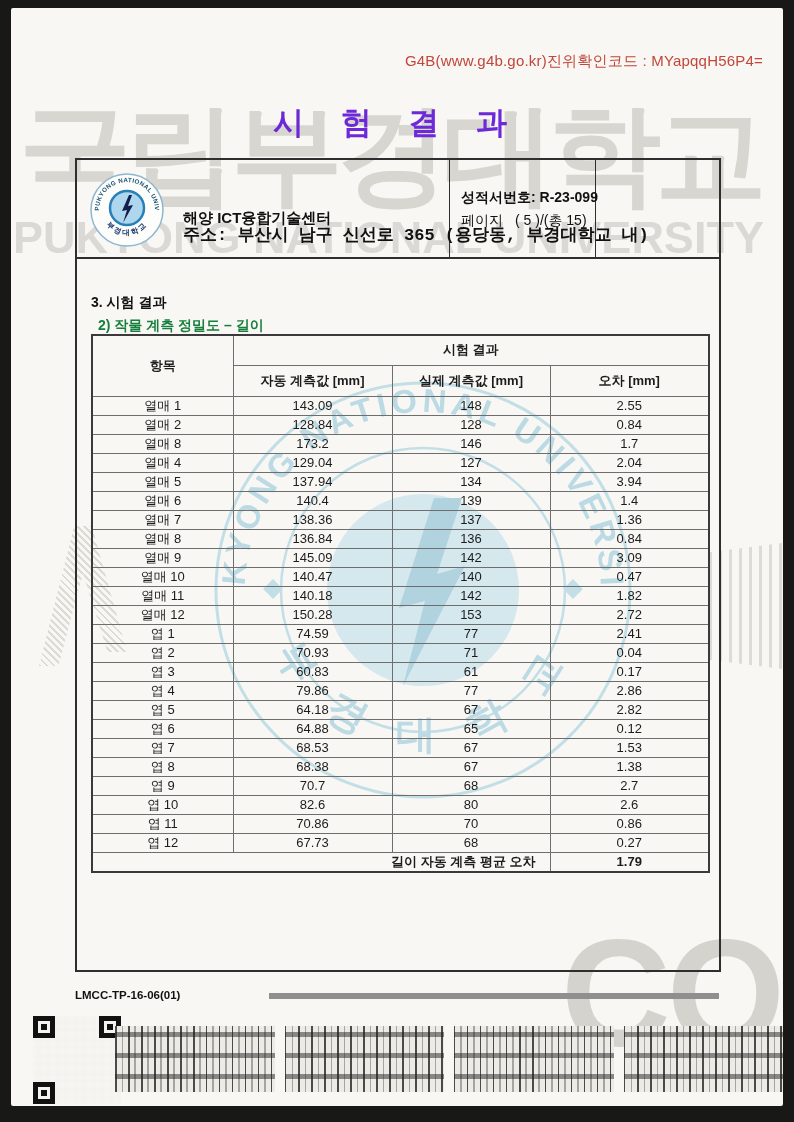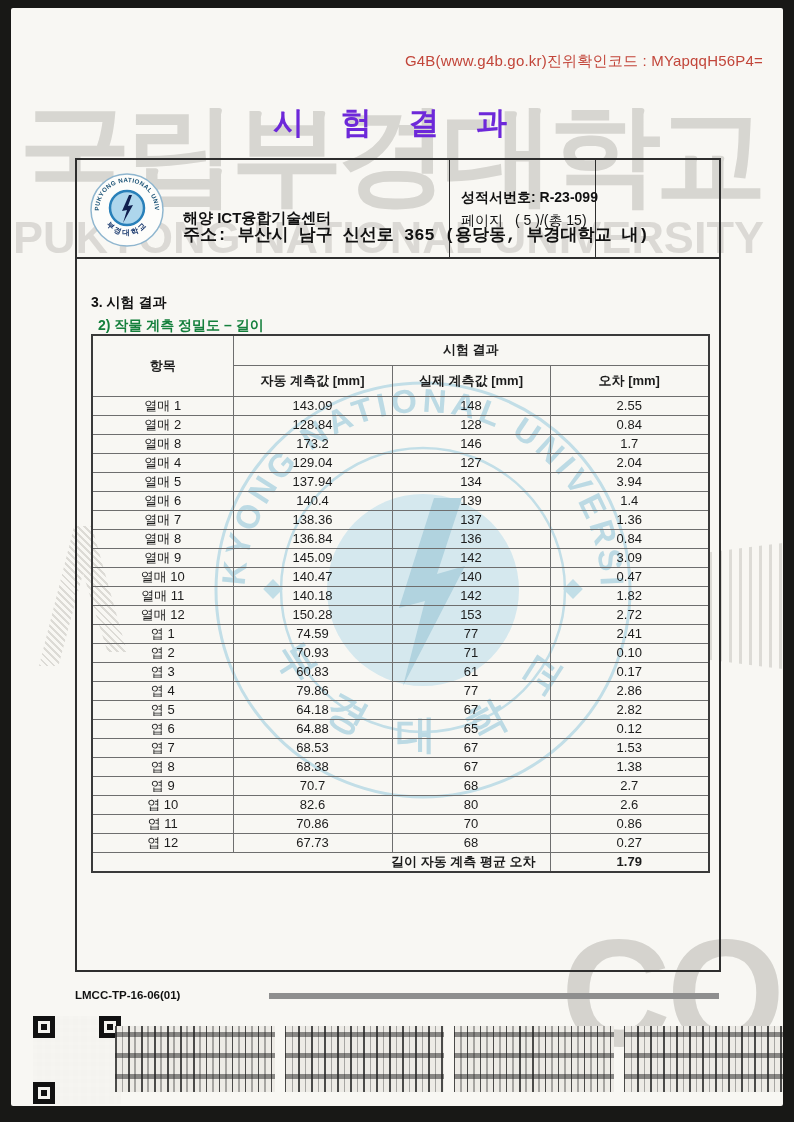--- a/index.html
+++ b/index.html
@@ -293,21 +293,21 @@
             <tr>
               <td>엽 1</td>
               <td>74.59</td>
               <td>77</td>
               <td>2.41</td>
             </tr>
             <tr>
               <td>엽 2</td>
               <td>70.93</td>
               <td>71</td>
-              <td>0.10</td>
+              <td>0.04</td>
             </tr>
             <tr>
               <td>엽 3</td>
               <td>60.83</td>
               <td>61</td>
               <td>0.17</td>
             </tr>
             <tr>
               <td>엽 4</td>
               <td>79.86</td>

